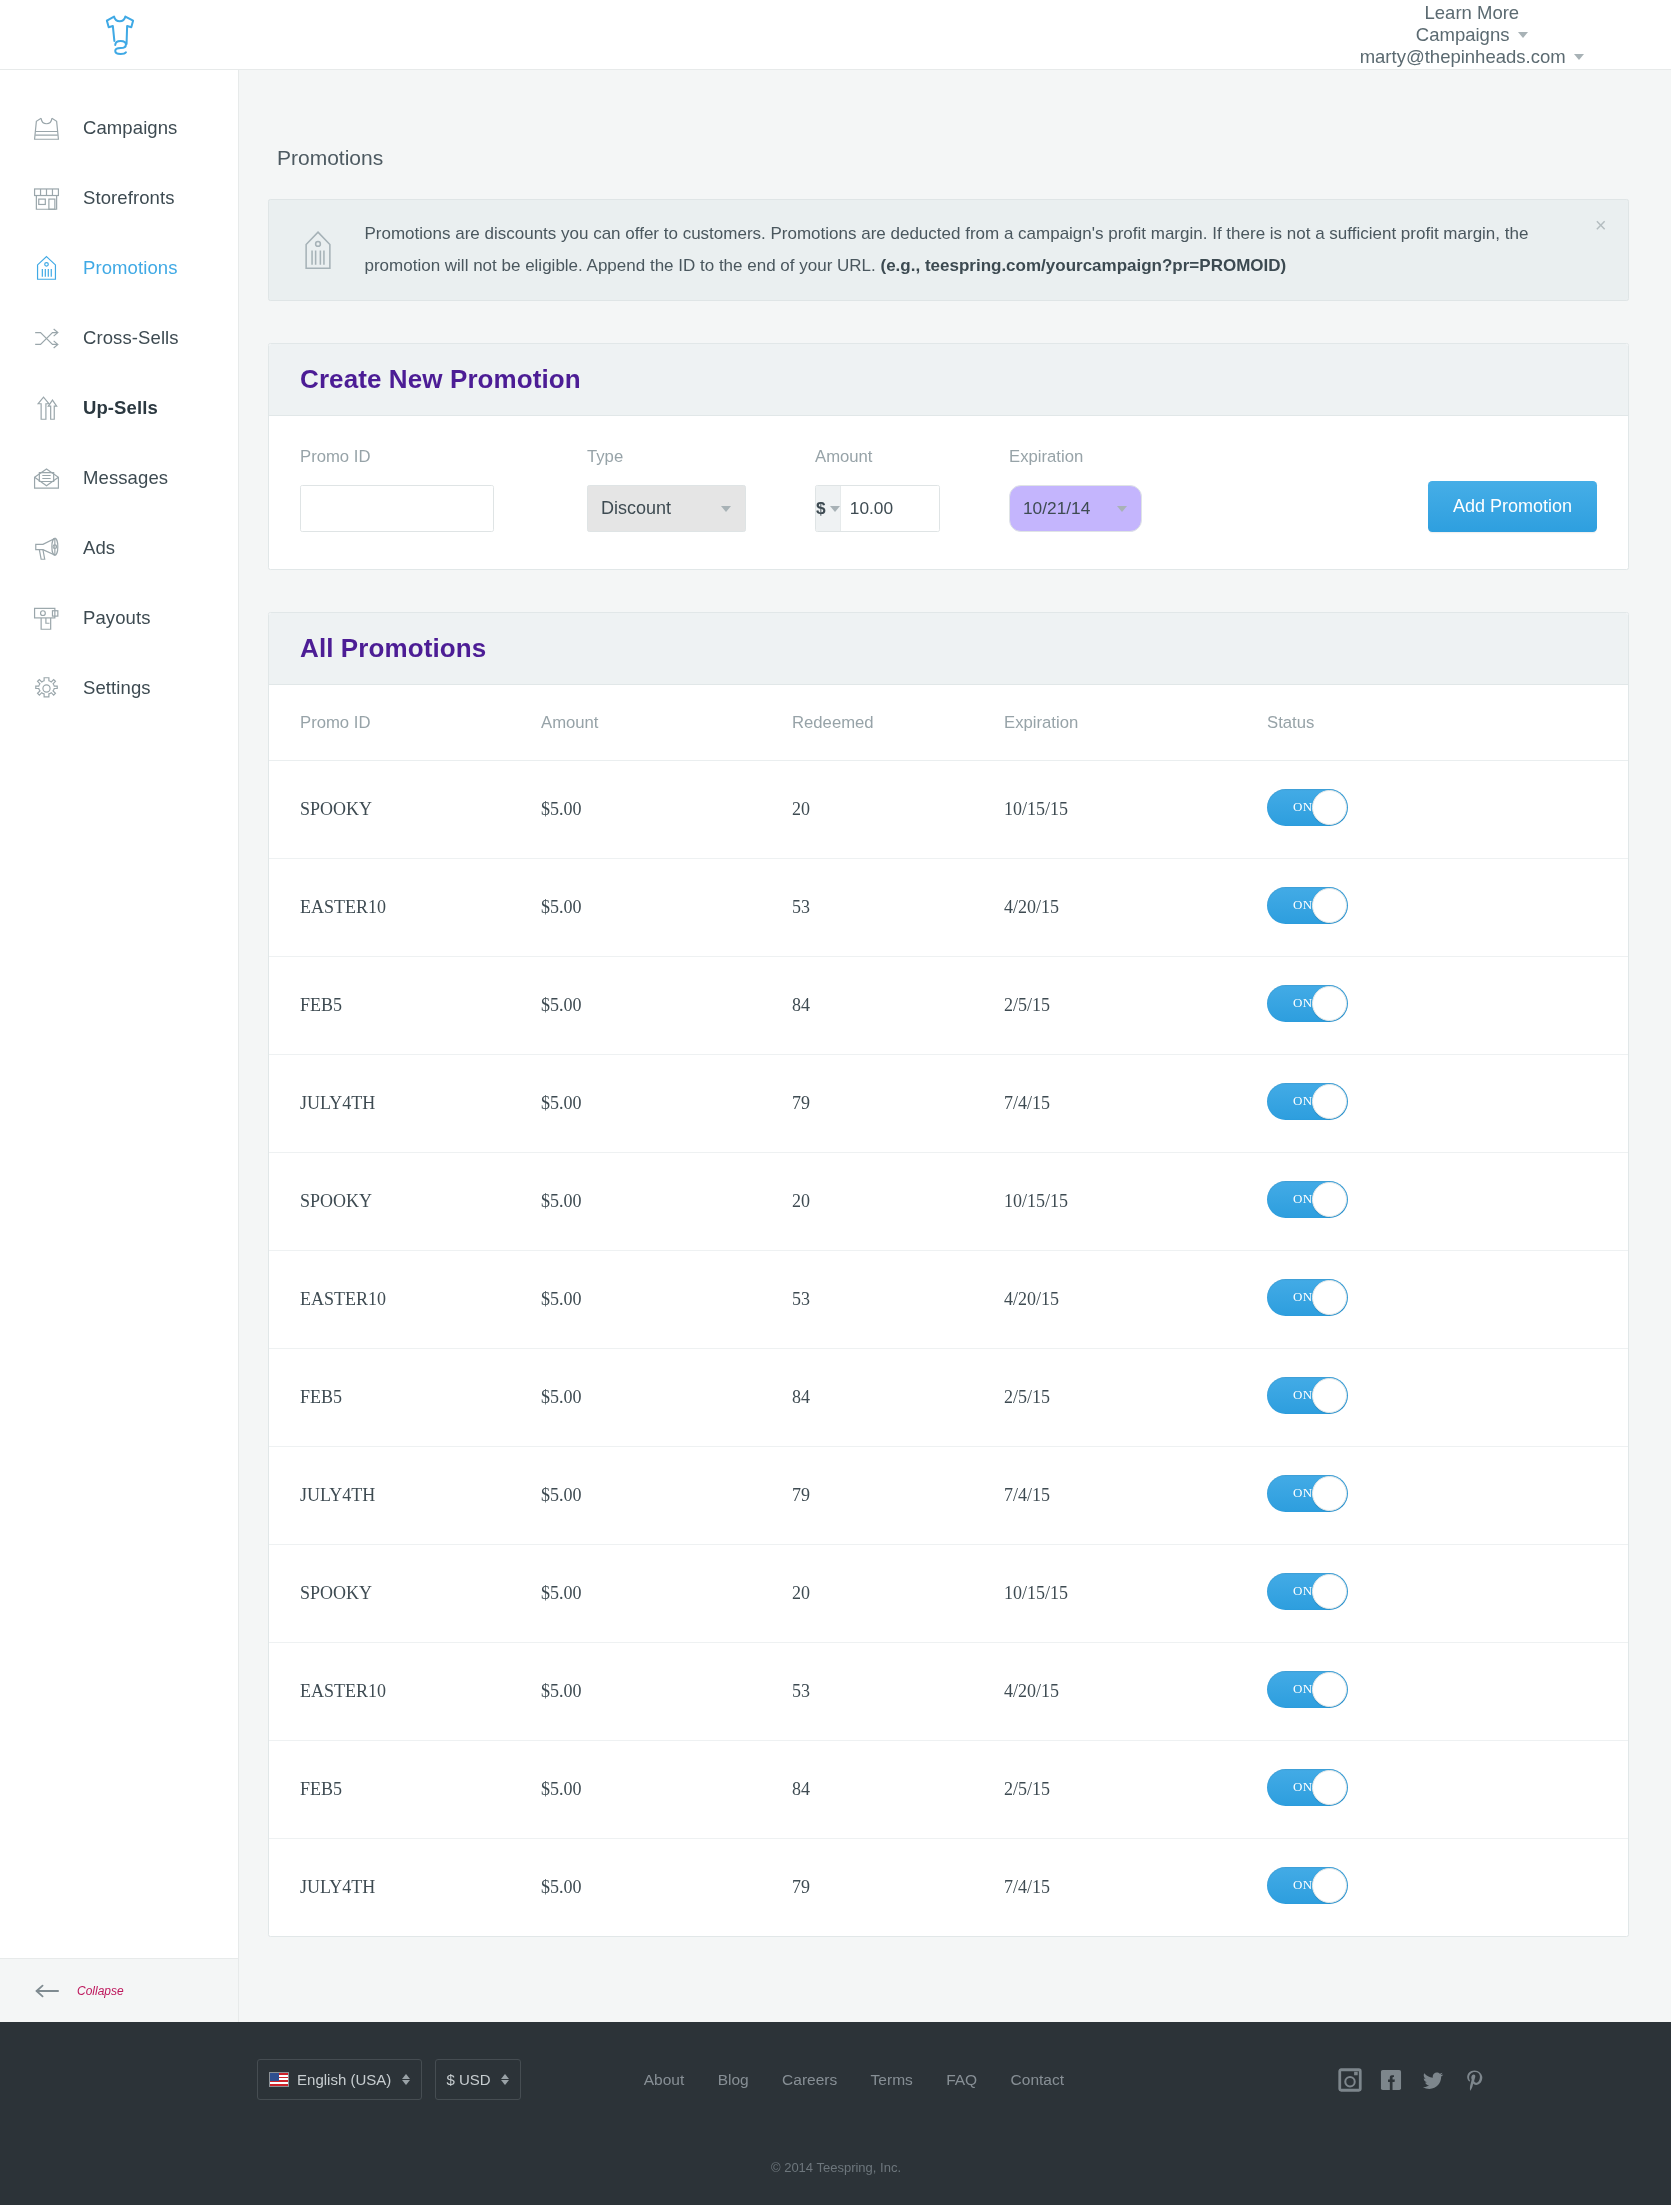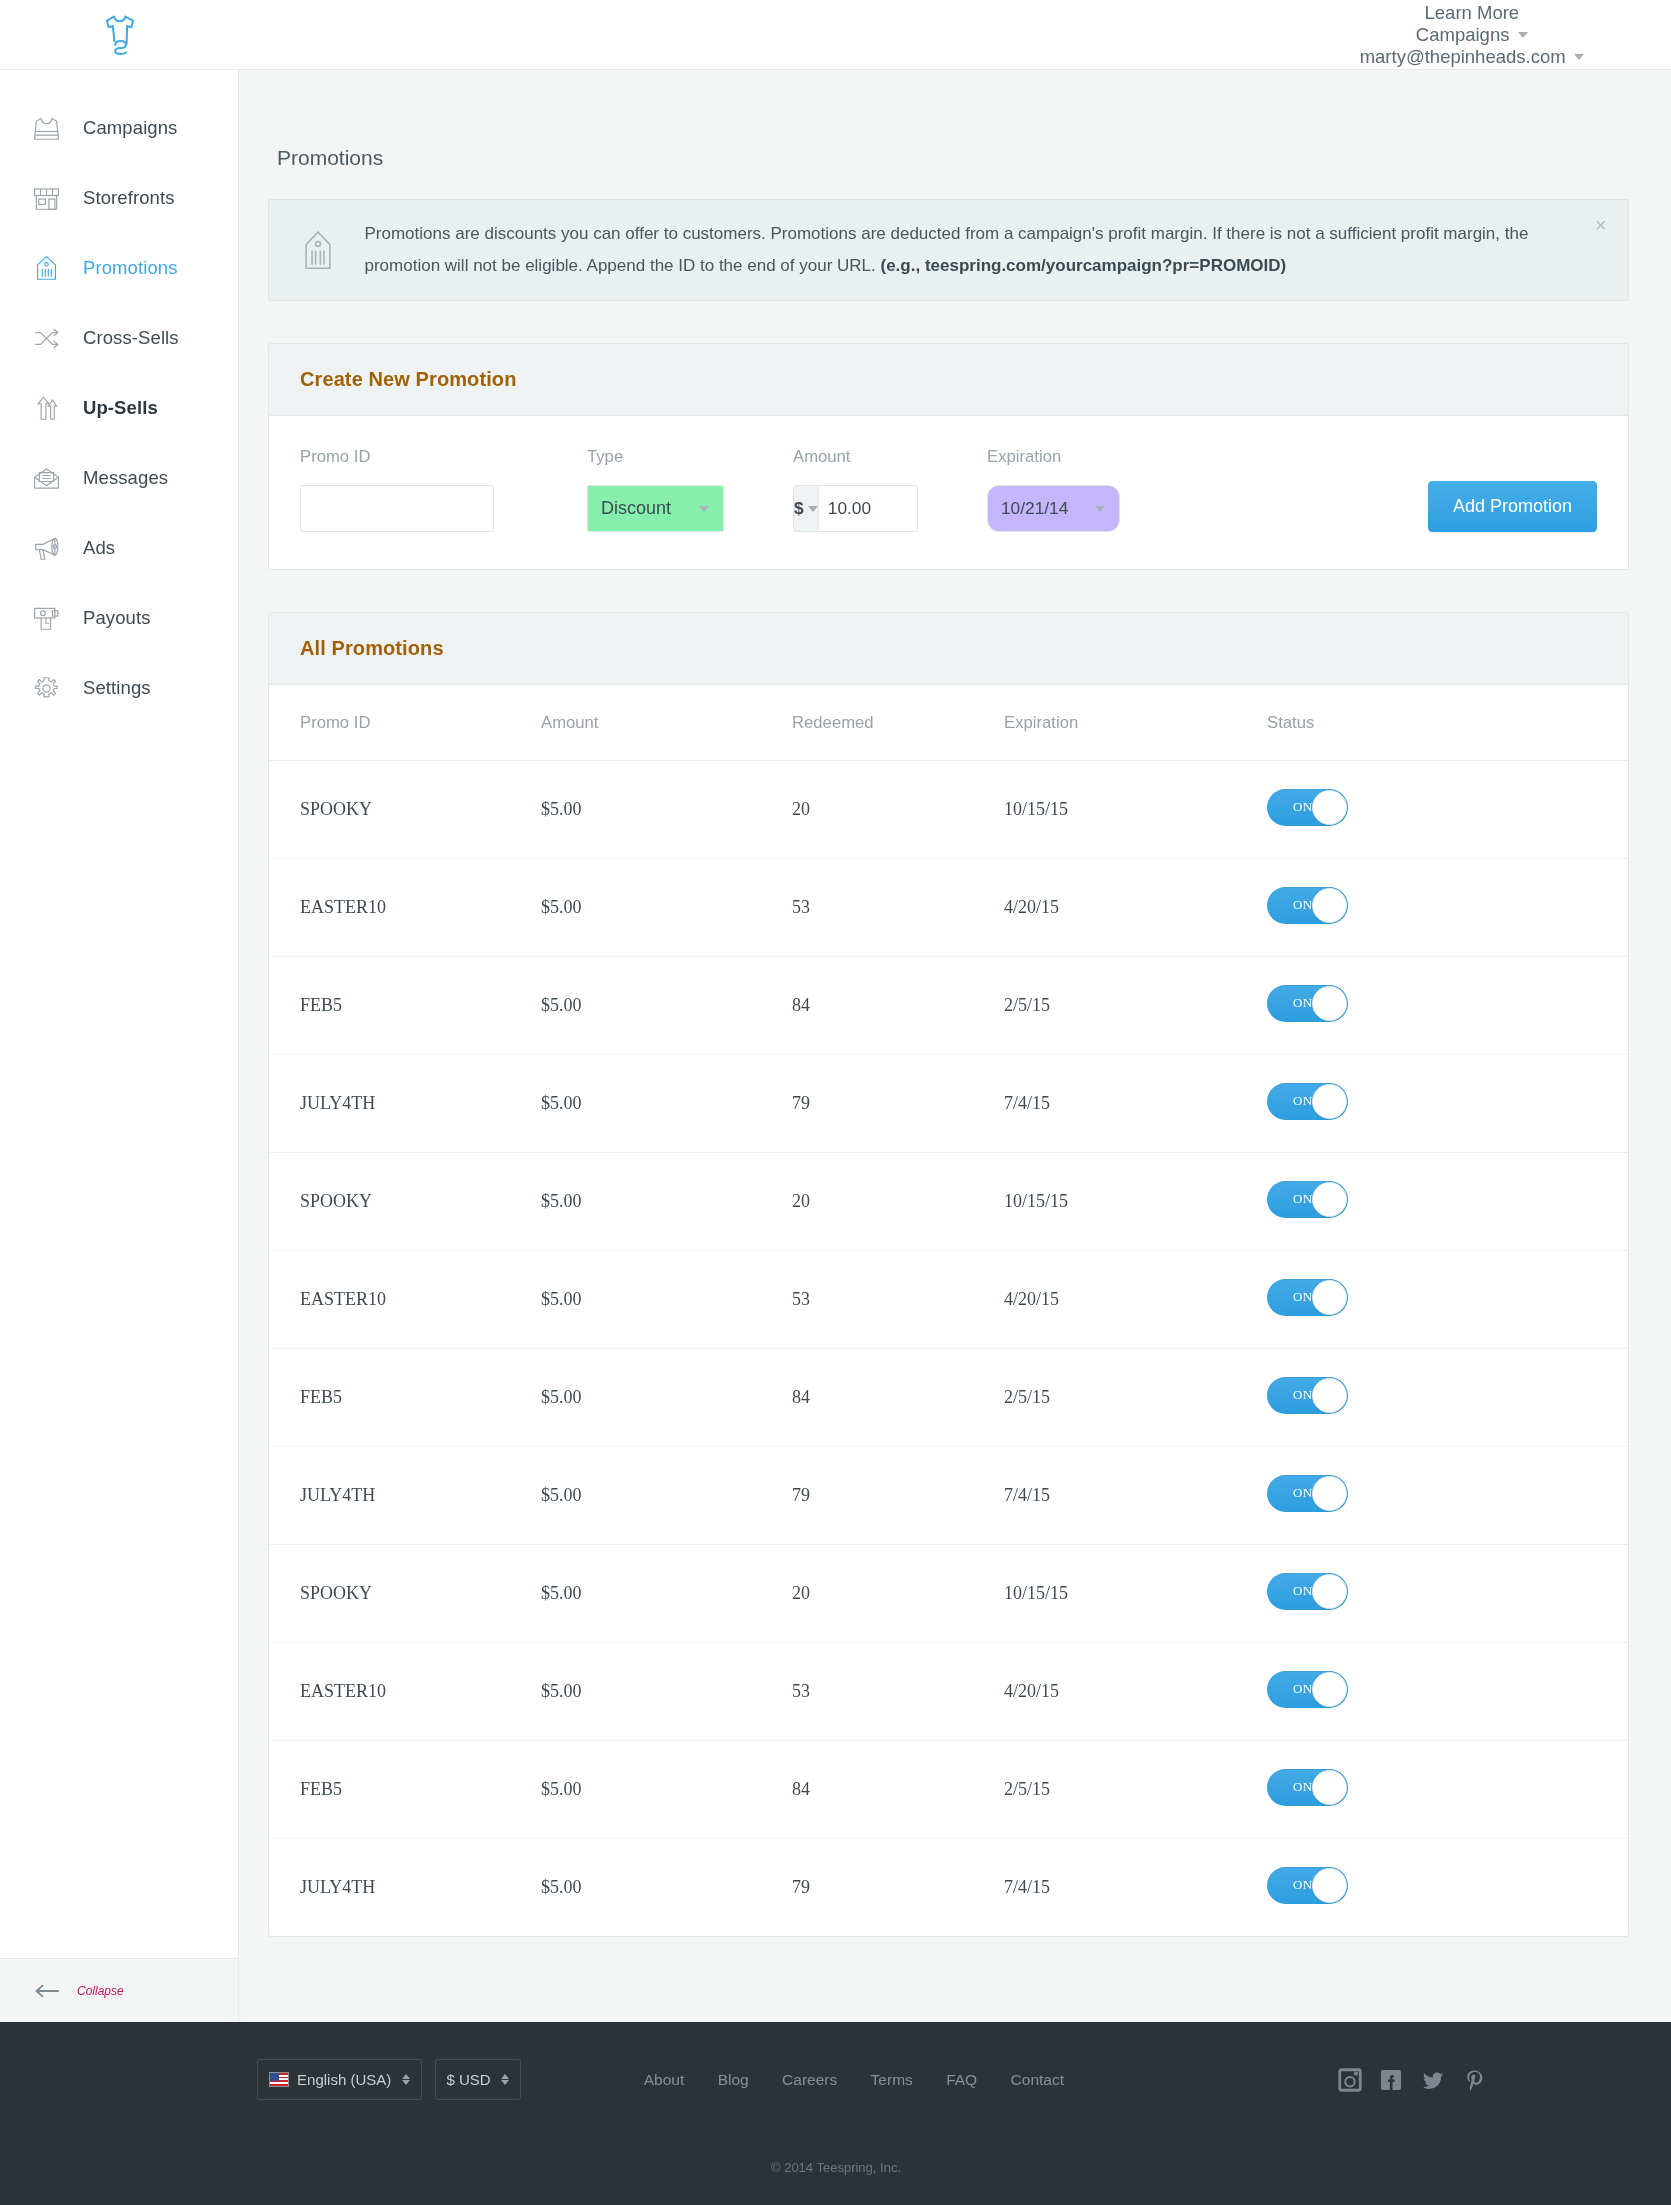--- a/index.html
+++ b/index.html
@@ -148,40 +148,40 @@
   }
   .card-head {
     background: #eef2f3;
     border-bottom: 0.6px solid #e1e7e8;
     border-radius: 2.4px 2.4px 0 0;
     height: 72px;
     display: flex;
     align-items: center;
     padding-left: 31px;
   }
-  .card-head-title { font-size: 20px; color: #a16207; font-weight: bold; letter-spacing: 0.1px; }
+  .card-head-title { font-size: 26px; color: #4c1d95; font-weight: bold; letter-spacing: 0.1px; }
 
   .form-body {
     padding: 31px 31px 37px 31px;
     display: flex;
     align-items: flex-end;
     position: relative;
   }
   .field { display: flex; flex-direction: column; }
   .field-label { font-size: 16.7px; color: #97a3a8; margin-bottom: 18px; }
 
   .promoid-group { display: flex; align-items: stretch; width: 194px; height: 47px;
     border: 0.6px solid #dfe4e5; border-radius: 2.4px; overflow: hidden; background:#fff;}
   .promoid-input { flex: 1 1 auto; border: none; outline: none; background: #fff; font-size: 16.7px; padding: 0 9.6px; color:#3e4b52; font-family:"Liberation Sans", sans-serif;}
 
   .col-type { margin-left: 93px; }
   .select-box {
-    width: 137px; height: 47px;
+    width: 159px; height: 47px;
     border: 0.6px solid #dfe4e5; border-radius: 2.4px;
-    background: #86efac;
+    background: #e5e5e5;
     display: flex; align-items: center;
     padding: 0 13px;
     cursor: pointer;
     position: relative;
   }
   .select-val { font-size: 18px; color: #3e4b52; }
   .select-caret { position: absolute; right: 14.3px; }
 
   .col-amount { margin-left: 69px; }
   .amount-group { display: flex; align-items: stretch; height: 47px; width: 125px;

